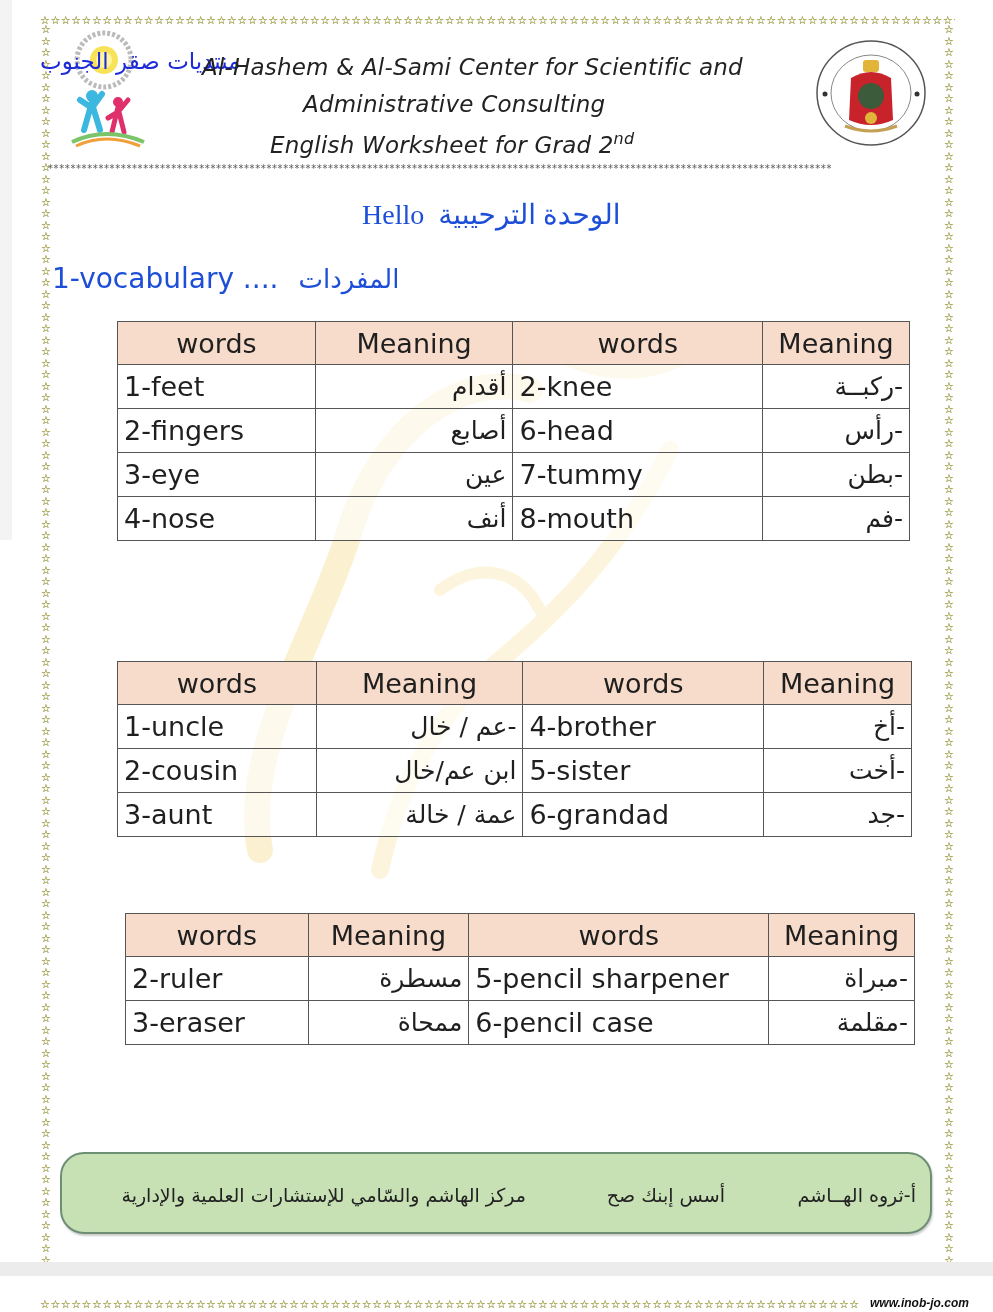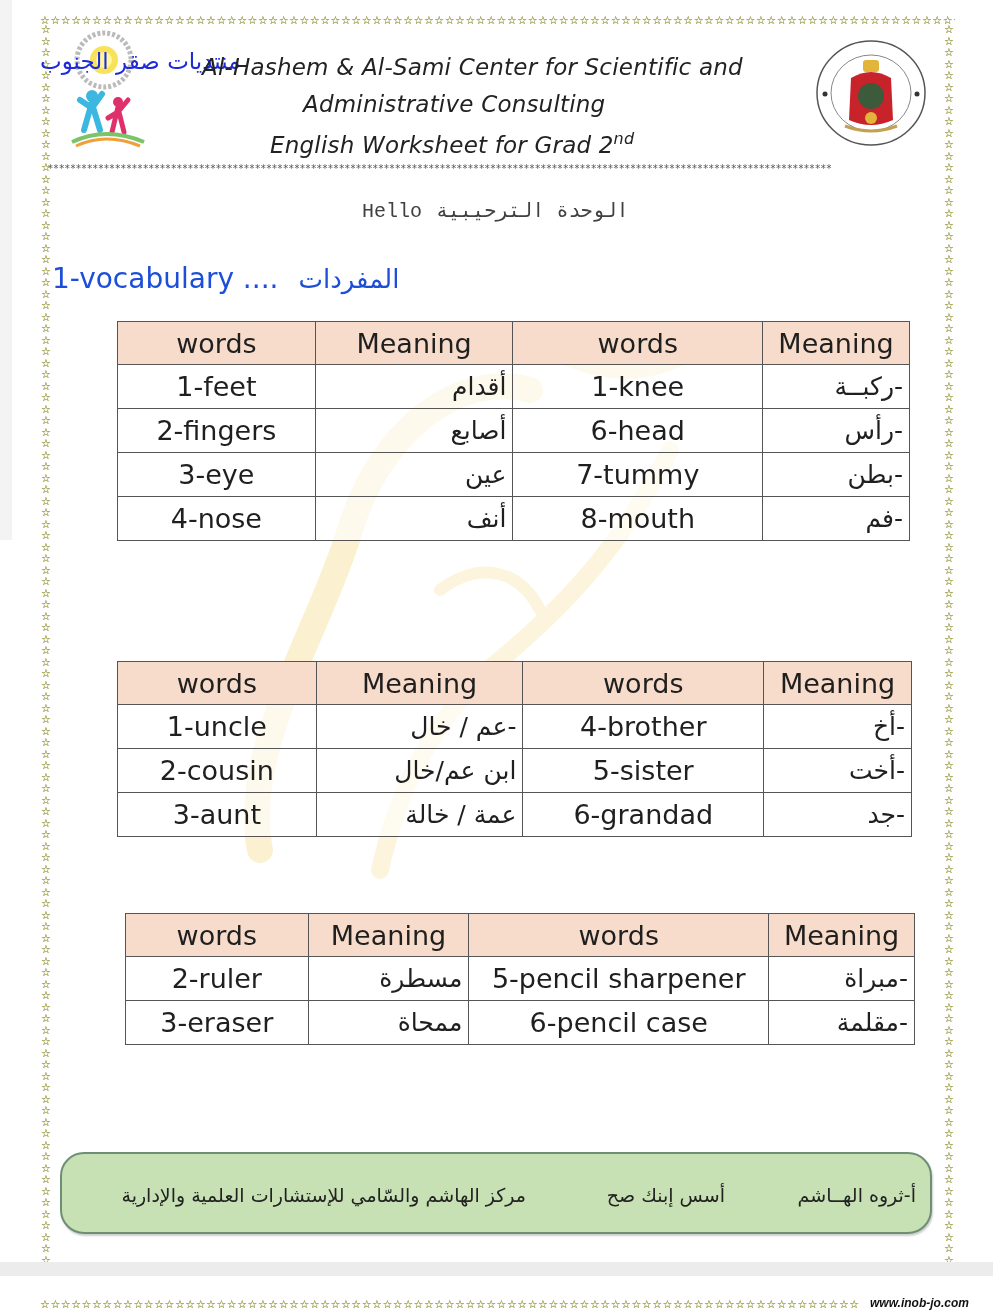--- a/index.html
+++ b/index.html
@@ -36,22 +36,22 @@
     position:absolute; font-family:"DejaVu Sans", sans-serif; font-style:italic;
     font-size:23px; color:#222; white-space:nowrap; letter-spacing:0.2px;text-align:right;
   }
   .head-line sup { font-size:16px; }
   .asterisk-line {
     position:absolute; left:48px; top:163px; width:865px; height:12px;
     overflow:hidden; white-space:nowrap; font-size:10px; color:#555; letter-spacing:0.6px;
   }
 
   .unit-title {
-    position:absolute; left:362px; top:198px; font-size:20px; color:#404040; white-space:nowrap;
-    font-family:Liberation Mono, monospace;
+    position:absolute; left:362px; top:198px; font-size:28px; color:#1d4ed8; white-space:nowrap;
+    font-family:Liberation Serif, serif;
   }
   .unit-title .ar { margin-left:14px; }
   .vocab-title {
     position:absolute; left:52px; top:262px; font-size:28px; color:#1d4ed8; white-space:nowrap;
   }
   .vocab-title .ar { margin-left:20px; font-size:26px; }
 
   
   .calli {
     position:absolute; left:200px; top:330px; width:560px; height:560px;
@@ -65,21 +65,21 @@
   }
   table.vocab th {
     background:#f8dccb; font-weight:normal; text-align:center;
     border:1.5px solid #555; padding:0 4px; height:42px;
   }
   table.vocab td {
     border:1.5px solid #555; padding:0 6px; height:43px; background:rgba(255,255,255,0.6);
     white-space:nowrap;
   }
   table.vocab td.ar { text-align:right; direction:rtl; font-size:25px; }
-  table.vocab td.en { text-align:center; }
+  table.vocab td.en { text-align:left; }
 
   
   .footer-pill {
     position:absolute; left:60px; top:1152px; width:868px; height:78px;
     background:#c7e0b4; border:2px solid #6e8f73; border-radius:24px;
     box-shadow:1px 2px 2px rgba(0,0,0,0.2);
   }
   .footer-pill span {
     position:absolute; top:30px; font-size:19px; color:#222; direction:rtl; white-space:nowrap;
   }
@@ -155,21 +155,21 @@
   <tbody>
       <tr>
     <th>words</th>
     <th>Meaning</th>
     <th>words</th>
     <th>Meaning</th>
   </tr>
   <tr>
     <td class="en">1-feet</td>
     <td class="ar">أقدام</td>
-    <td class="en">1-knee</td>
+    <td class="en">2-knee</td>
     <td class="ar">-ركبــة</td>
   </tr>
   <tr>
     <td class="en">2-fingers</td>
     <td class="ar">أصابع</td>
     <td class="en">6-head</td>
     <td class="ar">-رأس</td>
   </tr>
   <tr>
     <td class="en">3-eye</td>

